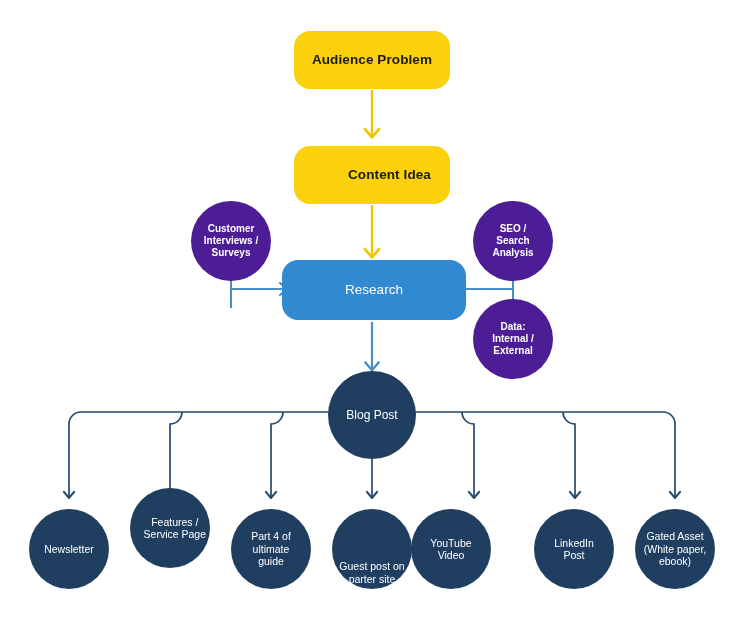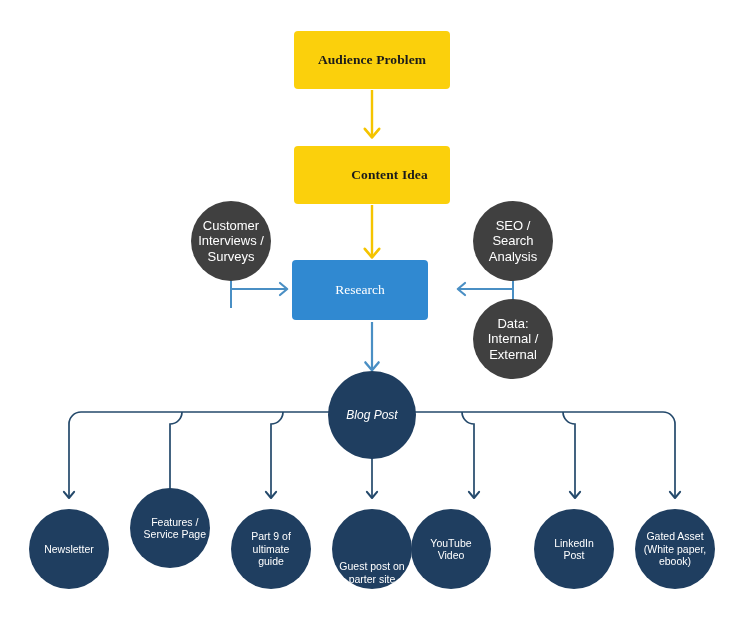--- a/index.html
+++ b/index.html
@@ -30,44 +30,43 @@
     display: flex;
     align-items: center;
     justify-content: center;
     text-align: center;
     box-sizing: border-box;
     color: #1a1a1a;
     line-height: 1.18;
     white-space: pre-line;
   }
   .rounded-rect {
-    border-radius: 4px;
-    font-family: Liberation Serif, serif;
+    border-radius: 16px;
   }
   .circle {
     border-radius: 50%;
   }
   .yellow-box {
     background: #FBD00C;
     color: #1b1b1b;
     font-size: 13.5px;
     font-weight: bold;
     letter-spacing: 0.1px;
   }
   .blue-box {
     background: #3089D1;
     color: #ffffff;
     font-size: 13.5px;
     font-weight: normal;
   }
   .blue-circle {
-    background: #404040;
+    background: #4c1d95;
     color: #ffffff;
-    font-size: 13px;
-    font-weight: normal;
+    font-size: 10px;
+    font-weight: bold;
     padding: 4px;
   }
   .navy-circle {
     background: #1F3E60;
     color: #ffffff;
     font-size: 10.5px;
     font-weight: normal;
     padding: 4px;
   }
   .navy-hub {
@@ -122,21 +121,21 @@
   </svg>
 
   <div class="node rounded-rect yellow-box" style="left:294px; top:31px; width:156px; height:58px;">
     <span>Audience Problem</span>
   </div>
 
   <div class="node rounded-rect yellow-box" style="left:294px; top:146px; width:156px; height:58px;padding-left:35px;">
     <span>Content Idea</span>
   </div>
 
-  <div class="node rounded-rect blue-box" style="left:292px; top:260px; width:136px; height:60px;">
+  <div class="node rounded-rect blue-box" style="left:282px; top:260px; width:184px; height:60px;">
     <span>Research</span>
   </div>
 
   <div class="node circle blue-circle" style="left:191px; top:201px; width:80px; height:80px;">
     <span>Customer
 Interviews /
 Surveys</span>
   </div>
 
 
@@ -145,35 +144,35 @@
 Internal /
 External</span>
   </div>
 
   <div class="node circle blue-circle" style="left:473px; top:201px; width:80px; height:80px;">
     <span>SEO /
 Search
 Analysis</span>
   </div>
 
-  <div class="node circle navy-hub" style="left:328px; top:371px; width:88px; height:88px;font-style:italic;">
+  <div class="node circle navy-hub" style="left:328px; top:371px; width:88px; height:88px;">
     <span>Blog Post</span>
   </div>
 
   <div class="node circle navy-circle" style="left:29px; top:509px; width:80px; height:80px;">
     <span>Newsletter</span>
   </div>
 
   <div class="node circle navy-circle" style="left:130px; top:488px; width:80px; height:80px;justify-content:flex-end;">
     <span>Features /
 Service Page</span>
   </div>
 
   <div class="node circle navy-circle" style="left:231px; top:509px; width:80px; height:80px;">
-    <span>Part 9 of
+    <span>Part 4 of
 ultimate
 guide</span>
   </div>
 
   <div class="node circle navy-circle" style="left:332px; top:509px; width:80px; height:80px;align-items:flex-end;">
     <span>Guest post on
 parter site</span>
   </div>
 
   <div class="node circle navy-circle" style="left:411px; top:509px; width:80px; height:80px;">

